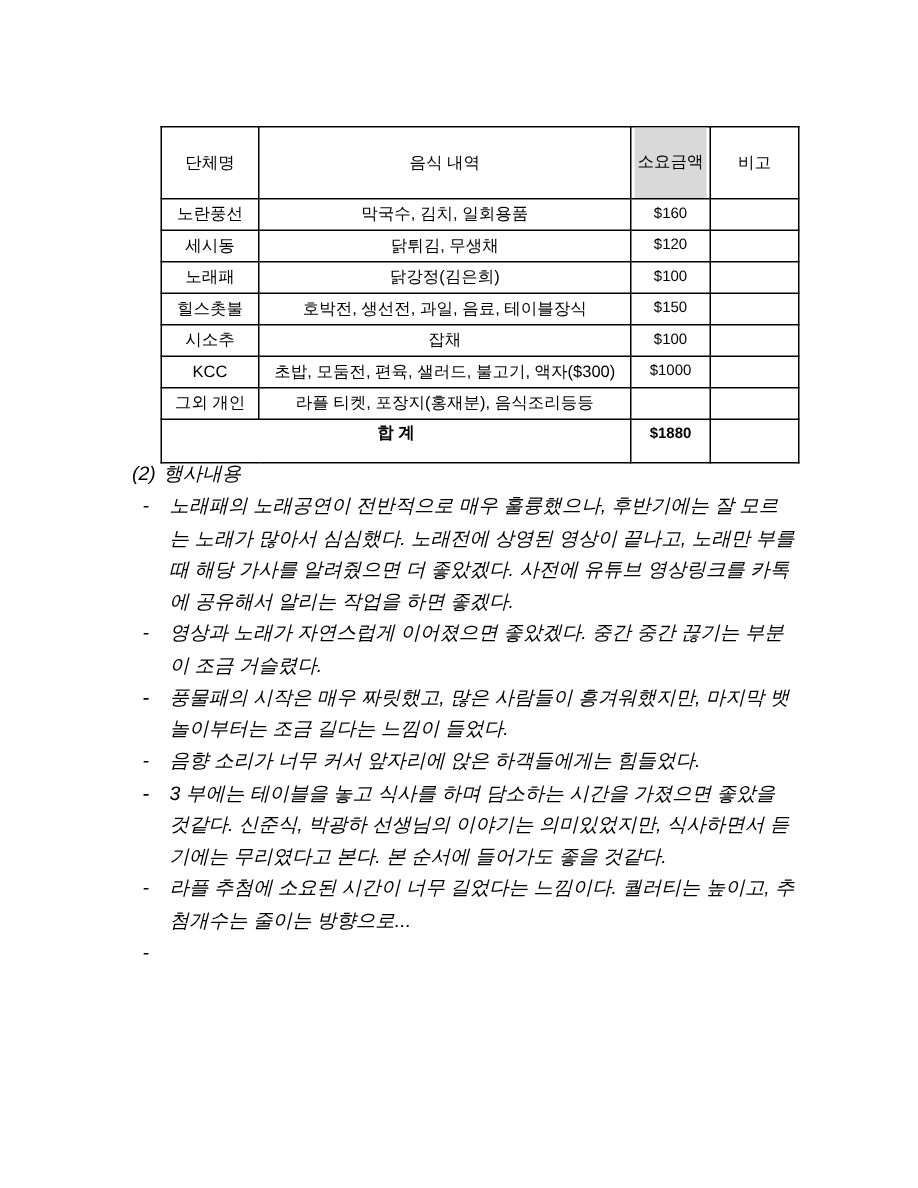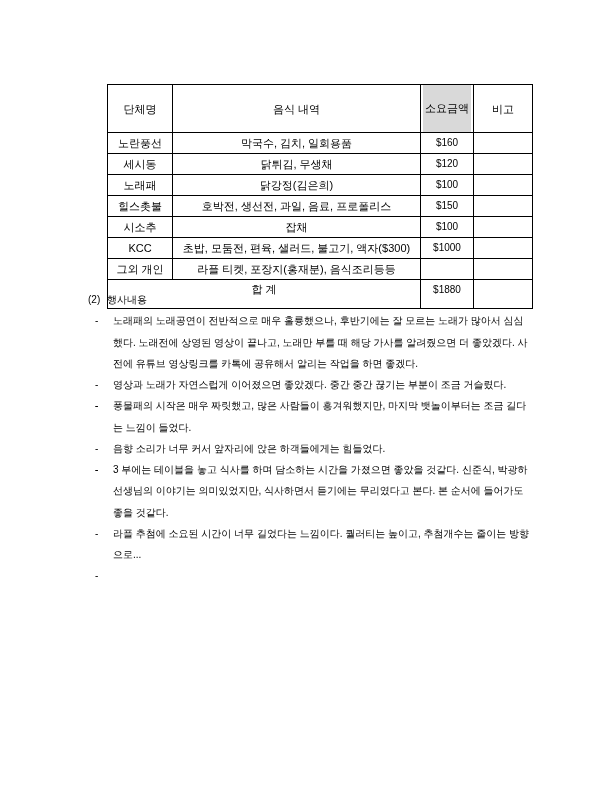--- a/index.html
+++ b/index.html
@@ -33,27 +33,29 @@
     font-weight:normal;
     overflow:hidden;
     white-space:nowrap;
   }
   .expense-table .amount{font-size:10px;}
   .expense-table .hl{display:inline-block;padding:16px 2px;line-height:15px;}
   .expense-table tr.row-total td{
     height:28px;
     vertical-align:top;
     line-height:19px;
+    font-weight:bold;
   }
   
   .section{
-    position:absolute;left:88px;top:289px;
+    position:absolute;left:88px;top:305px;
     width:442px;
-    font-size:10px;
+    font-size:13px;
     line-height:21.25px;
+    font-style:italic;
   }
   .section-heading{white-space:nowrap;}
   .section-heading .num{display:inline-block;min-width:14px;margin-right:5px;}
   .bullet{
     position:relative;
     padding-left:25px;
   }
   .bullet .dash{
     position:absolute;left:7px;top:0;
   }
@@ -92,21 +94,21 @@
           <td></td>
         </tr>
         <tr>
           <td>노래패</td>
           <td>닭강정(김은희)</td>
           <td class="amount">$100</td>
           <td></td>
         </tr>
         <tr>
           <td>힐스촛불</td>
-          <td>호박전, 생선전, 과일, 음료, 프로폴리스</td>
+          <td>호박전, 생선전, 과일, 음료, 테이블장식</td>
           <td class="amount">$150</td>
           <td></td>
         </tr>
         <tr>
           <td>시소추</td>
           <td>잡채</td>
           <td class="amount">$100</td>
           <td></td>
         </tr>
         <tr>

